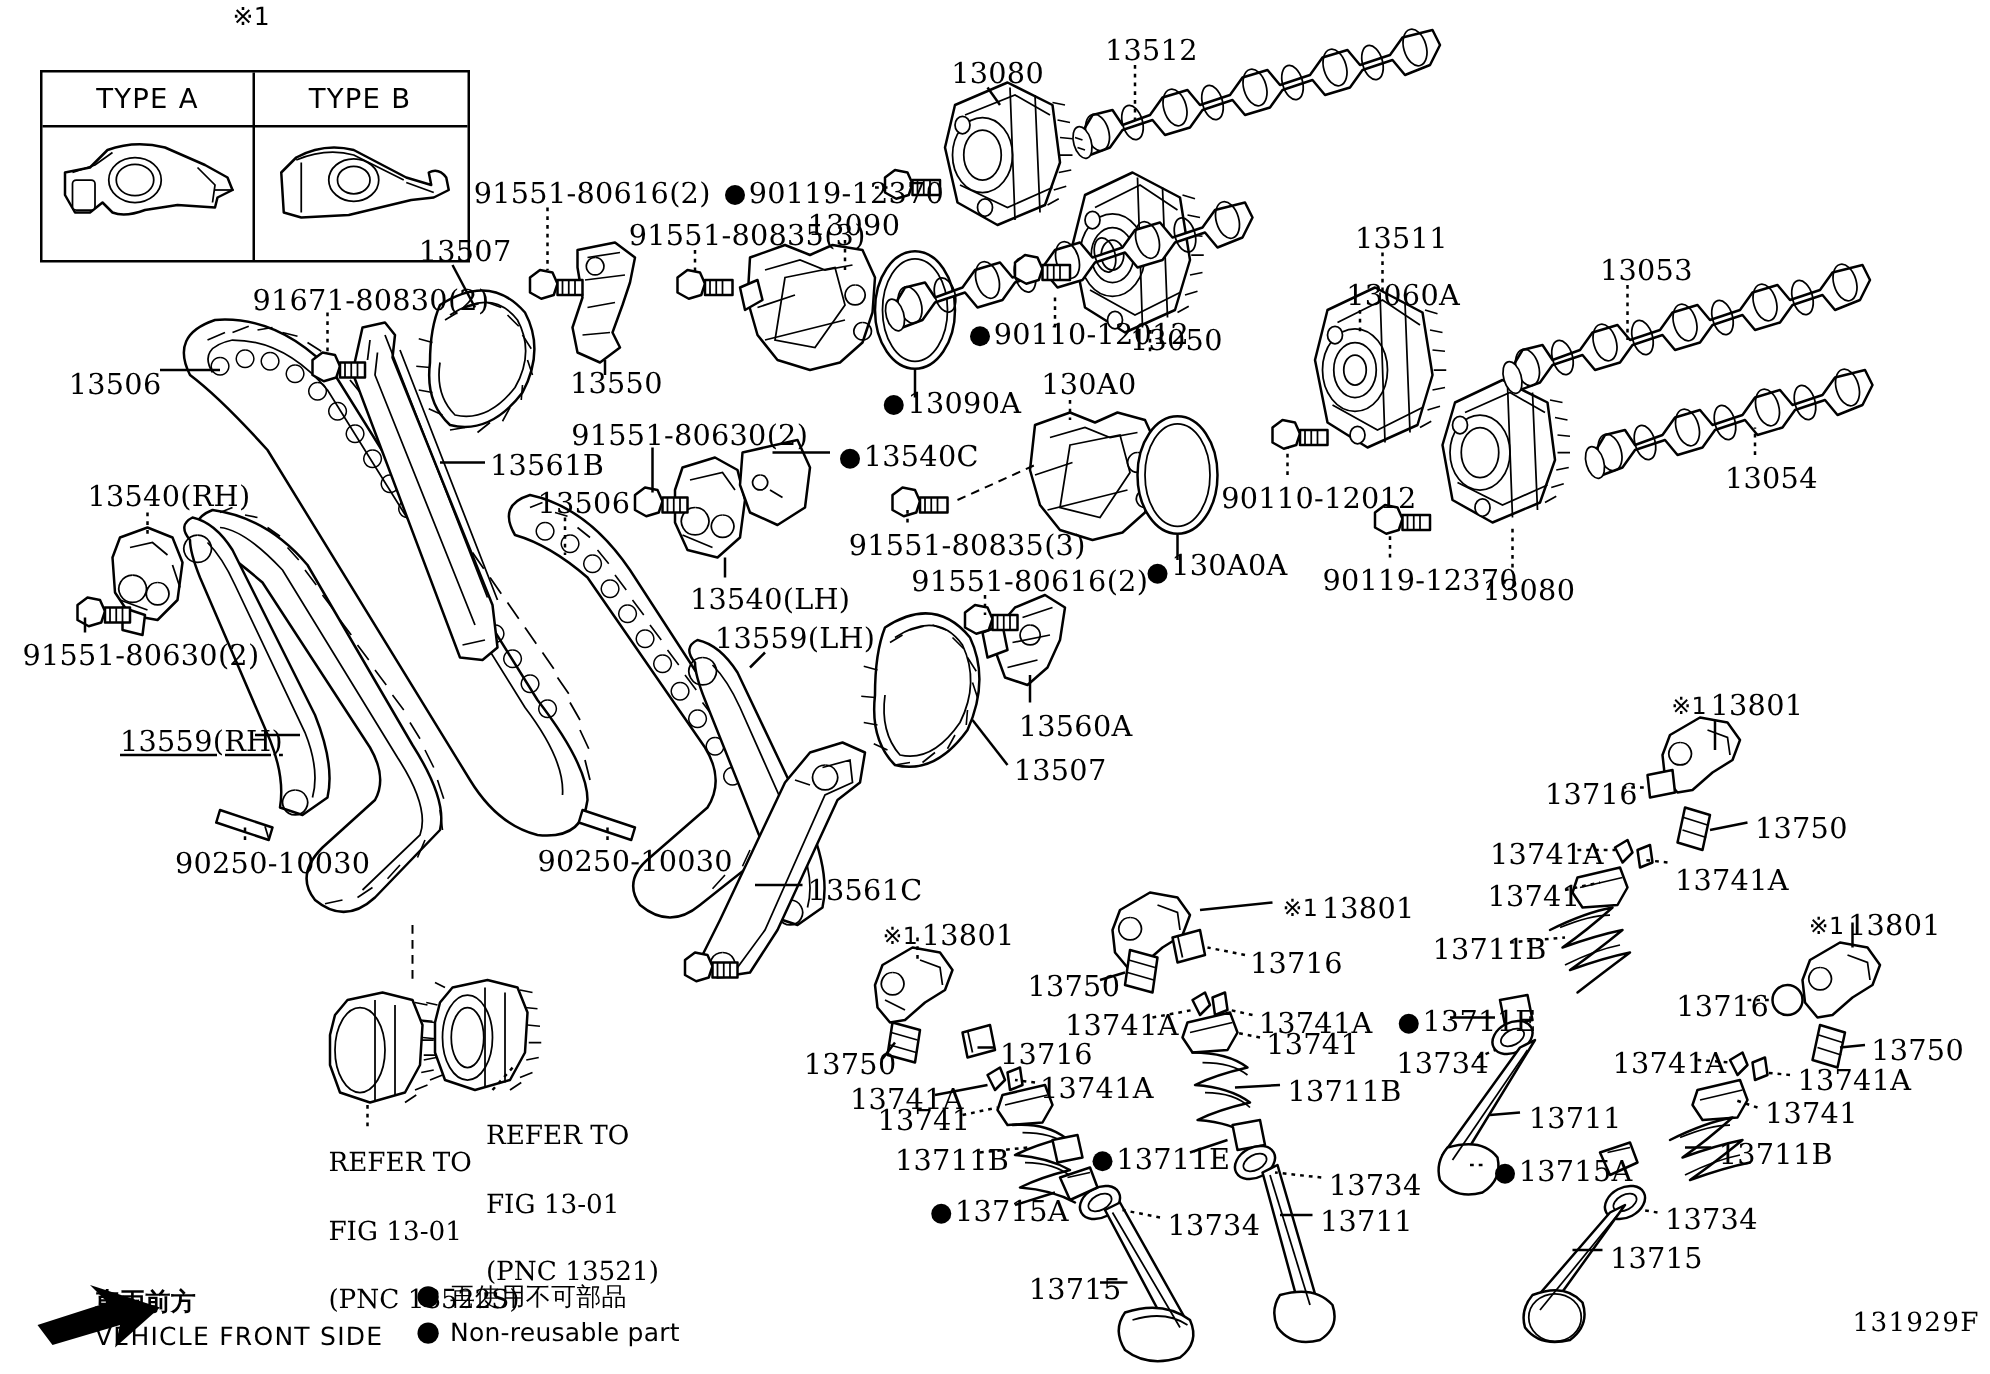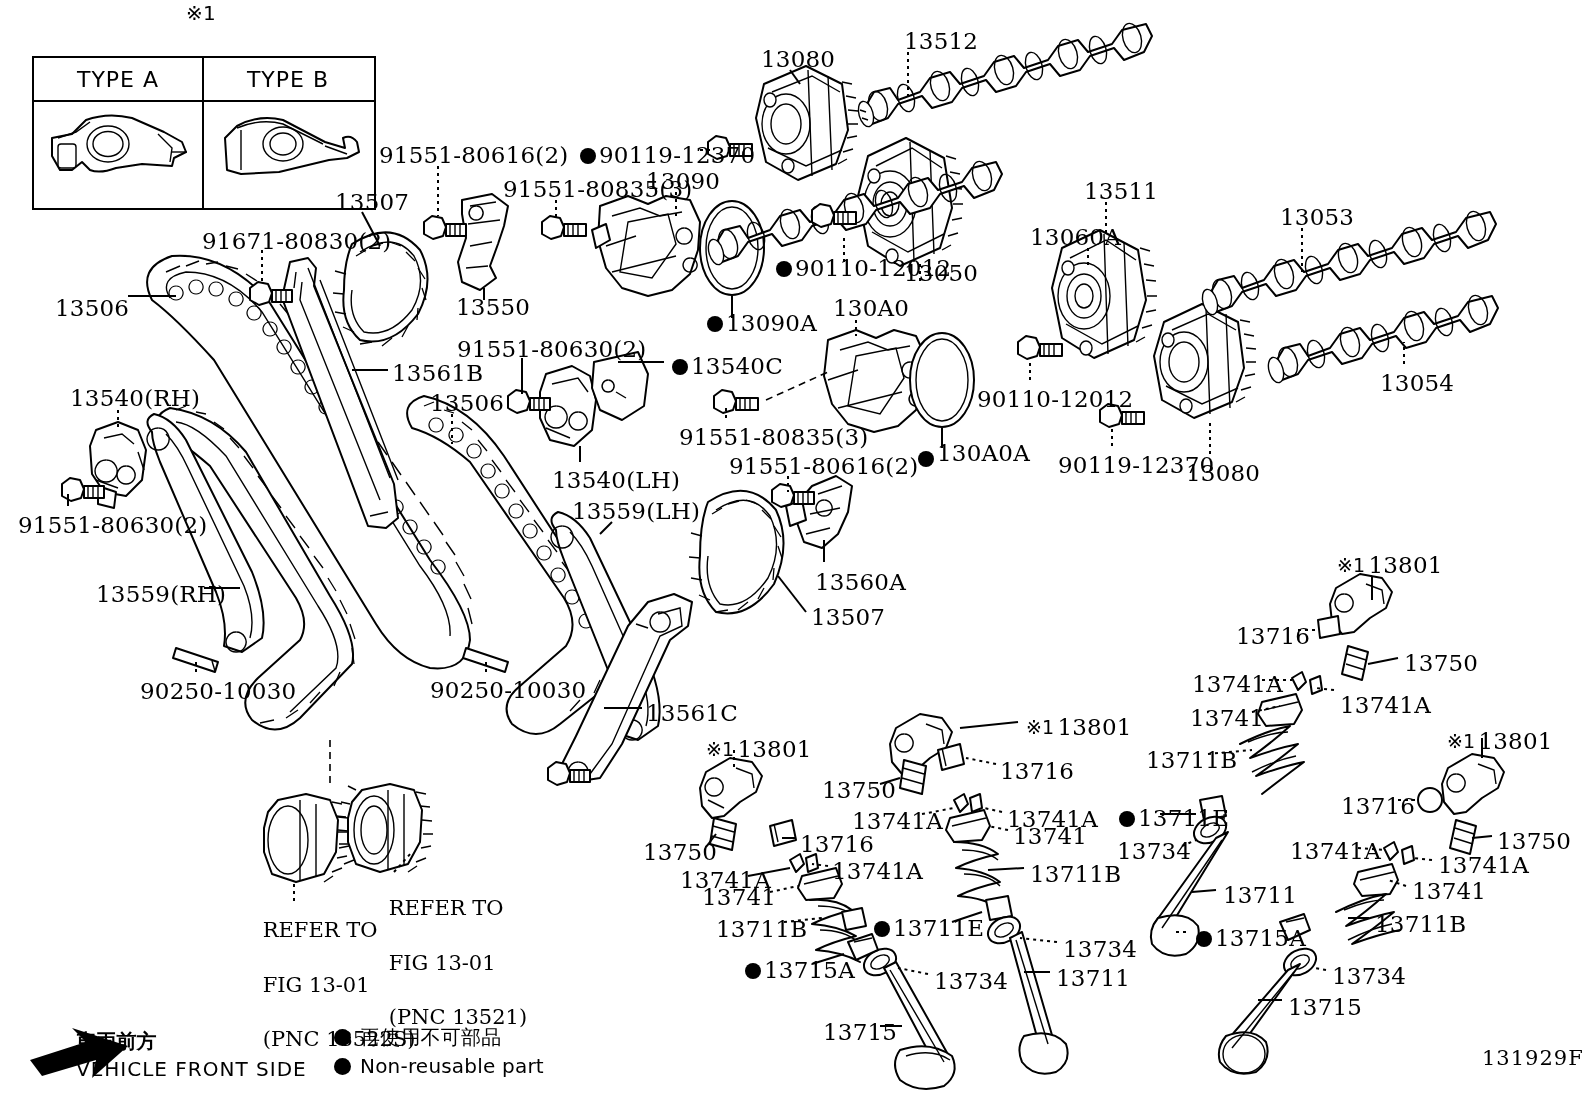--- a/index.html
+++ b/index.html
@@ -813,28 +813,28 @@
 
     <g transform="translate(0,0)">
       <path class="blk" d="M128,1046 L72,1028 L86,1042 L30,1060 L42,1076 L96,1060 L92,1078 Z"></path>
     </g>
   </svg>
 
   <div id="labels">
       <div class="lbl" style="left: 379px; top: 142px; display: flex; align-items: center; gap: 3px;"><span>91551-80616(2)</span></div>
       <div class="lbl" style="left: 580px; top: 142px; display: flex; align-items: center; gap: 3px;"><span style="width: 16px; height: 16px; border-radius: 50%; background: rgb(0, 0, 0); display: inline-block; flex: 0 0 auto;"></span><span>90119-12370</span></div>
       <div class="lbl" style="left: 761px; top: 46px; display: flex; align-items: center; gap: 3px;"><span>13080</span></div>
-      <div class="lbl" style="left: 884px; top: 28px; display: flex; align-items: flex-end; gap: 3px; margin-left: 20px;"><span>13512</span></div>
+      <div class="lbl" style="left: 884px; top: 28px; display: flex; align-items: flex-end; gap: 3px;"><span>13512</span></div>
       <div class="lbl" style="left: 503px; top: 176px; display: flex; align-items: center; gap: 3px;"><span>91551-80835(3)</span></div>
       <div class="lbl" style="left: 646px; top: 168px; display: flex; align-items: center; gap: 3px;"><span>13090</span></div>
       <div class="lbl" style="left: 335px; top: 189px; display: flex; align-items: center; gap: 3px;"><span>13507</span></div>
       <div class="lbl" style="left: 202px; top: 228px; display: flex; gap: 3px;"><span>91671-80830(2)</span></div>
       <div class="lbl" style="left: 1084px; top: 178px; display: flex; align-items: center; gap: 3px;"><span>13511</span></div>
       <div class="lbl" style="left: 1280px; top: 204px; display: flex; align-items: center; gap: 3px;"><span>13053</span></div>
-      <div class="lbl" style="left: 1030px; top: 224px; display: flex; align-items: flex-end; gap: 3px;"><span>13060A</span></div>
+      <div class="lbl" style="left: 1077px; top: 224px; display: flex; align-items: flex-end; gap: 3px;"><span>13060A</span></div>
       <div class="lbl" style="left: 776px; top: 255px; display: flex; align-items: center; gap: 3px;"><span style="width: 16px; height: 16px; border-radius: 50%; background: rgb(0, 0, 0); display: inline-block; flex: 0 0 auto;"></span><span>90110-12012</span></div>
       <div class="lbl" style="left: 904px; top: 260px; display: flex; align-items: center; gap: 3px; text-align: center;"><span>13050</span></div>
       <div class="lbl" style="left: 456px; top: 294px; display: flex; align-items: center; gap: 3px;"><span>13550</span></div>
       <div class="lbl" style="left: 55px; top: 295px; display: flex; align-items: center; gap: 3px;"><span>13506</span></div>
       <div class="lbl" style="left: 707px; top: 310px; display: flex; align-items: center; gap: 3px;"><span style="width: 16px; height: 16px; border-radius: 50%; background: rgb(0, 0, 0); display: inline-block; flex: 0 0 auto;"></span><span>13090A</span></div>
       <div class="lbl" style="left: 833px; top: 295px; display: flex; align-items: flex-end; gap: 3px;"><span>130A0</span></div>
       <div class="lbl" style="left: 457px; top: 336px; display: flex; align-items: center; gap: 3px;"><span>91551-80630(2)</span></div>
       <div class="lbl" style="left: 672px; top: 353px; display: flex; align-items: center; gap: 3px;"><span style="width: 16px; height: 16px; border-radius: 50%; background: rgb(0, 0, 0); display: inline-block; flex: 0 0 auto;"></span><span>13540C</span></div>
       <div class="lbl" style="left: 392px; top: 360px; display: flex; align-items: center; gap: 3px;"><span>13561B</span></div>
       <div class="lbl" style="left: 430px; top: 390px; display: flex; align-items: center; gap: 3px;"><span>13506</span></div>
@@ -844,21 +844,21 @@
       <div class="lbl" style="left: 679px; top: 424px; display: flex; align-items: center; gap: 3px;"><span>91551-80835(3)</span></div>
       <div class="lbl" style="left: 918px; top: 440px; display: flex; align-items: flex-end; gap: 3px;"><span style="width: 16px; height: 16px; border-radius: 50%; background: rgb(0, 0, 0); display: inline-block; flex: 0 0 auto;"></span><span>130A0A</span></div>
       <div class="lbl" style="left: 1058px; top: 452px; display: flex; align-items: center; gap: 3px;"><span>90119-12370</span></div>
       <div class="lbl" style="left: 1186px; top: 460px; display: flex; align-items: center; gap: 3px;"><span>13080</span></div>
       <div class="lbl" style="left: 552px; top: 467px; display: flex; align-items: center; gap: 3px;"><span>13540(LH)</span></div>
       <div class="lbl" style="left: 729px; top: 453px; display: flex; align-items: center; gap: 3px;"><span>91551-80616(2)</span></div>
       <div class="lbl" style="left: 18px; top: 512px; display: flex; align-items: center; gap: 3px;"><span>91551-80630(2)</span></div>
       <div class="lbl" style="left: 572px; top: 498px; display: flex; align-items: center; gap: 3px;"><span>13559(LH)</span></div>
       <div class="lbl" style="left: 1337px; top: 552px; display: flex; align-items: center; gap: 3px;"><span style="font-family: &quot;DejaVu Sans&quot;, sans-serif; font-size: 19px; display: inline-block; flex: 0 0 auto;">※1</span><span>13801</span></div>
       <div class="lbl" style="left: 815px; top: 569px; display: flex; align-items: center; gap: 3px;"><span>13560A</span></div>
-      <div class="lbl" style="left: 96px; top: 581px; display: flex; align-items: center; gap: 3px;"><span>13559(RH)</span></div>
+      <div class="lbl" style="left: 96px; top: 581px; display: flex; align-items: center; gap: 3px; text-decoration: underline;"><span>13559(RH)</span></div>
       <div class="lbl" style="left: 811px; top: 604px; display: flex; align-items: center; gap: 3px;"><span>13507</span></div>
       <div class="lbl" style="left: 1236px; top: 623px; display: flex; align-items: center; gap: 3px;"><span>13716</span></div>
       <div class="lbl" style="left: 1404px; top: 650px; display: flex; align-items: center; gap: 3px;"><span>13750</span></div>
       <div class="lbl" style="left: 140px; top: 678px; display: flex; align-items: center; gap: 3px;"><span>90250-10030</span></div>
       <div class="lbl" style="left: 1192px; top: 671px; display: flex; align-items: center; gap: 3px;"><span>13741A</span></div>
       <div class="lbl" style="left: 1340px; top: 692px; display: flex; align-items: center; gap: 3px;"><span>13741A</span></div>
       <div class="lbl" style="left: 1190px; top: 705px; display: flex; align-items: center; gap: 3px;"><span>13741</span></div>
       <div class="lbl" style="left: 430px; top: 677px; display: flex; align-items: center; gap: 3px;"><span>90250-10030</span></div>
       <div class="lbl" style="left: 646px; top: 700px; display: flex; align-items: center; gap: 3px;"><span>13561C</span></div>
       <div class="lbl" style="left: 1026px; top: 714px; display: flex; align-items: center; gap: 3px;"><span style="font-family: &quot;DejaVu Sans&quot;, sans-serif; font-size: 19px; display: inline-block; flex: 0 0 auto;">※1</span><span>13801</span></div>

